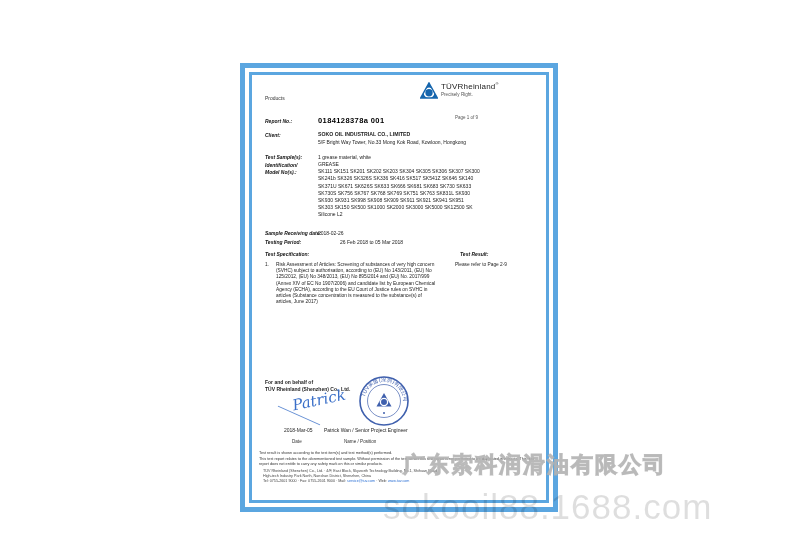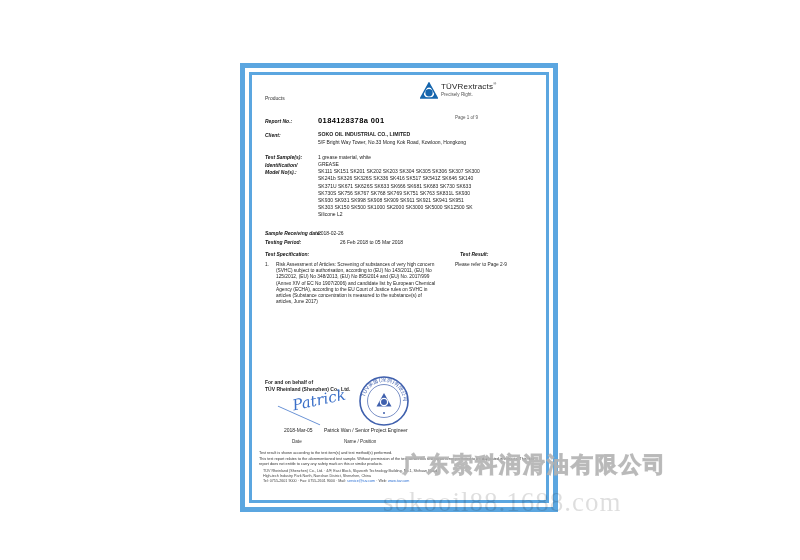--- a/index.html
+++ b/index.html
@@ -84,39 +84,39 @@
   
   .wm-company{
     position:absolute;left:403px;top:450px;z-index:5;
     font-size:22px;font-weight:bold;letter-spacing:2px;
     color:rgba(200,200,200,0.55);
     -webkit-text-stroke:1px rgba(175,175,175,0.8);
     white-space:nowrap;font-family:Liberation Sans, sans-serif;
   }
   .wm-url{
     position:absolute;left:383px;top:487px;z-index:5;
-    font-size:27px;color:rgba(0,0,0,0.13);letter-spacing:1px;white-space:nowrap;font-family:Liberation Serif, serif;
+    font-size:35px;color:rgba(0,0,0,0.13);letter-spacing:1px;white-space:nowrap;
   }
 </style>
 </head>
 <body>
 
 <div class="certificate">
   <div class="inner-frame">
 
     <div class="abs products">Products</div>
 
     <div class="abs logo">
       <svg width="18" height="17" viewBox="0 0 24 22">
         <path d="M12 1 L23 21 H1 Z" fill="#1565ad"></path>
         <circle cx="12" cy="14" r="6" fill="none" stroke="#ffffff" stroke-width="2.2"></circle>
         <path d="M12 1 L23 21 H1 Z" fill="none" stroke="#1565ad" stroke-width="2"></path>
       </svg>
       <div class="logo-text">
-        <div class="brand"><span class="b">TÜVR</span><span>extracts</span><sup>®</sup></div>
+        <div class="brand"><span class="b">TÜVR</span><span>heinland</span><sup>®</sup></div>
         <div class="tagline">Precisely Right.</div>
       </div>
     </div>
 
     <div class="abs lbl report-label">Report No.:</div>
     <div class="abs report-value">0184128378a 001</div>
     <div class="abs small page-indicator">Page 1 of 9</div>
 
     <div class="abs lbl client-label">Client:</div>
     <div class="abs val client-name">SOKO OIL INDUSTRIAL CO., LIMITED</div>

